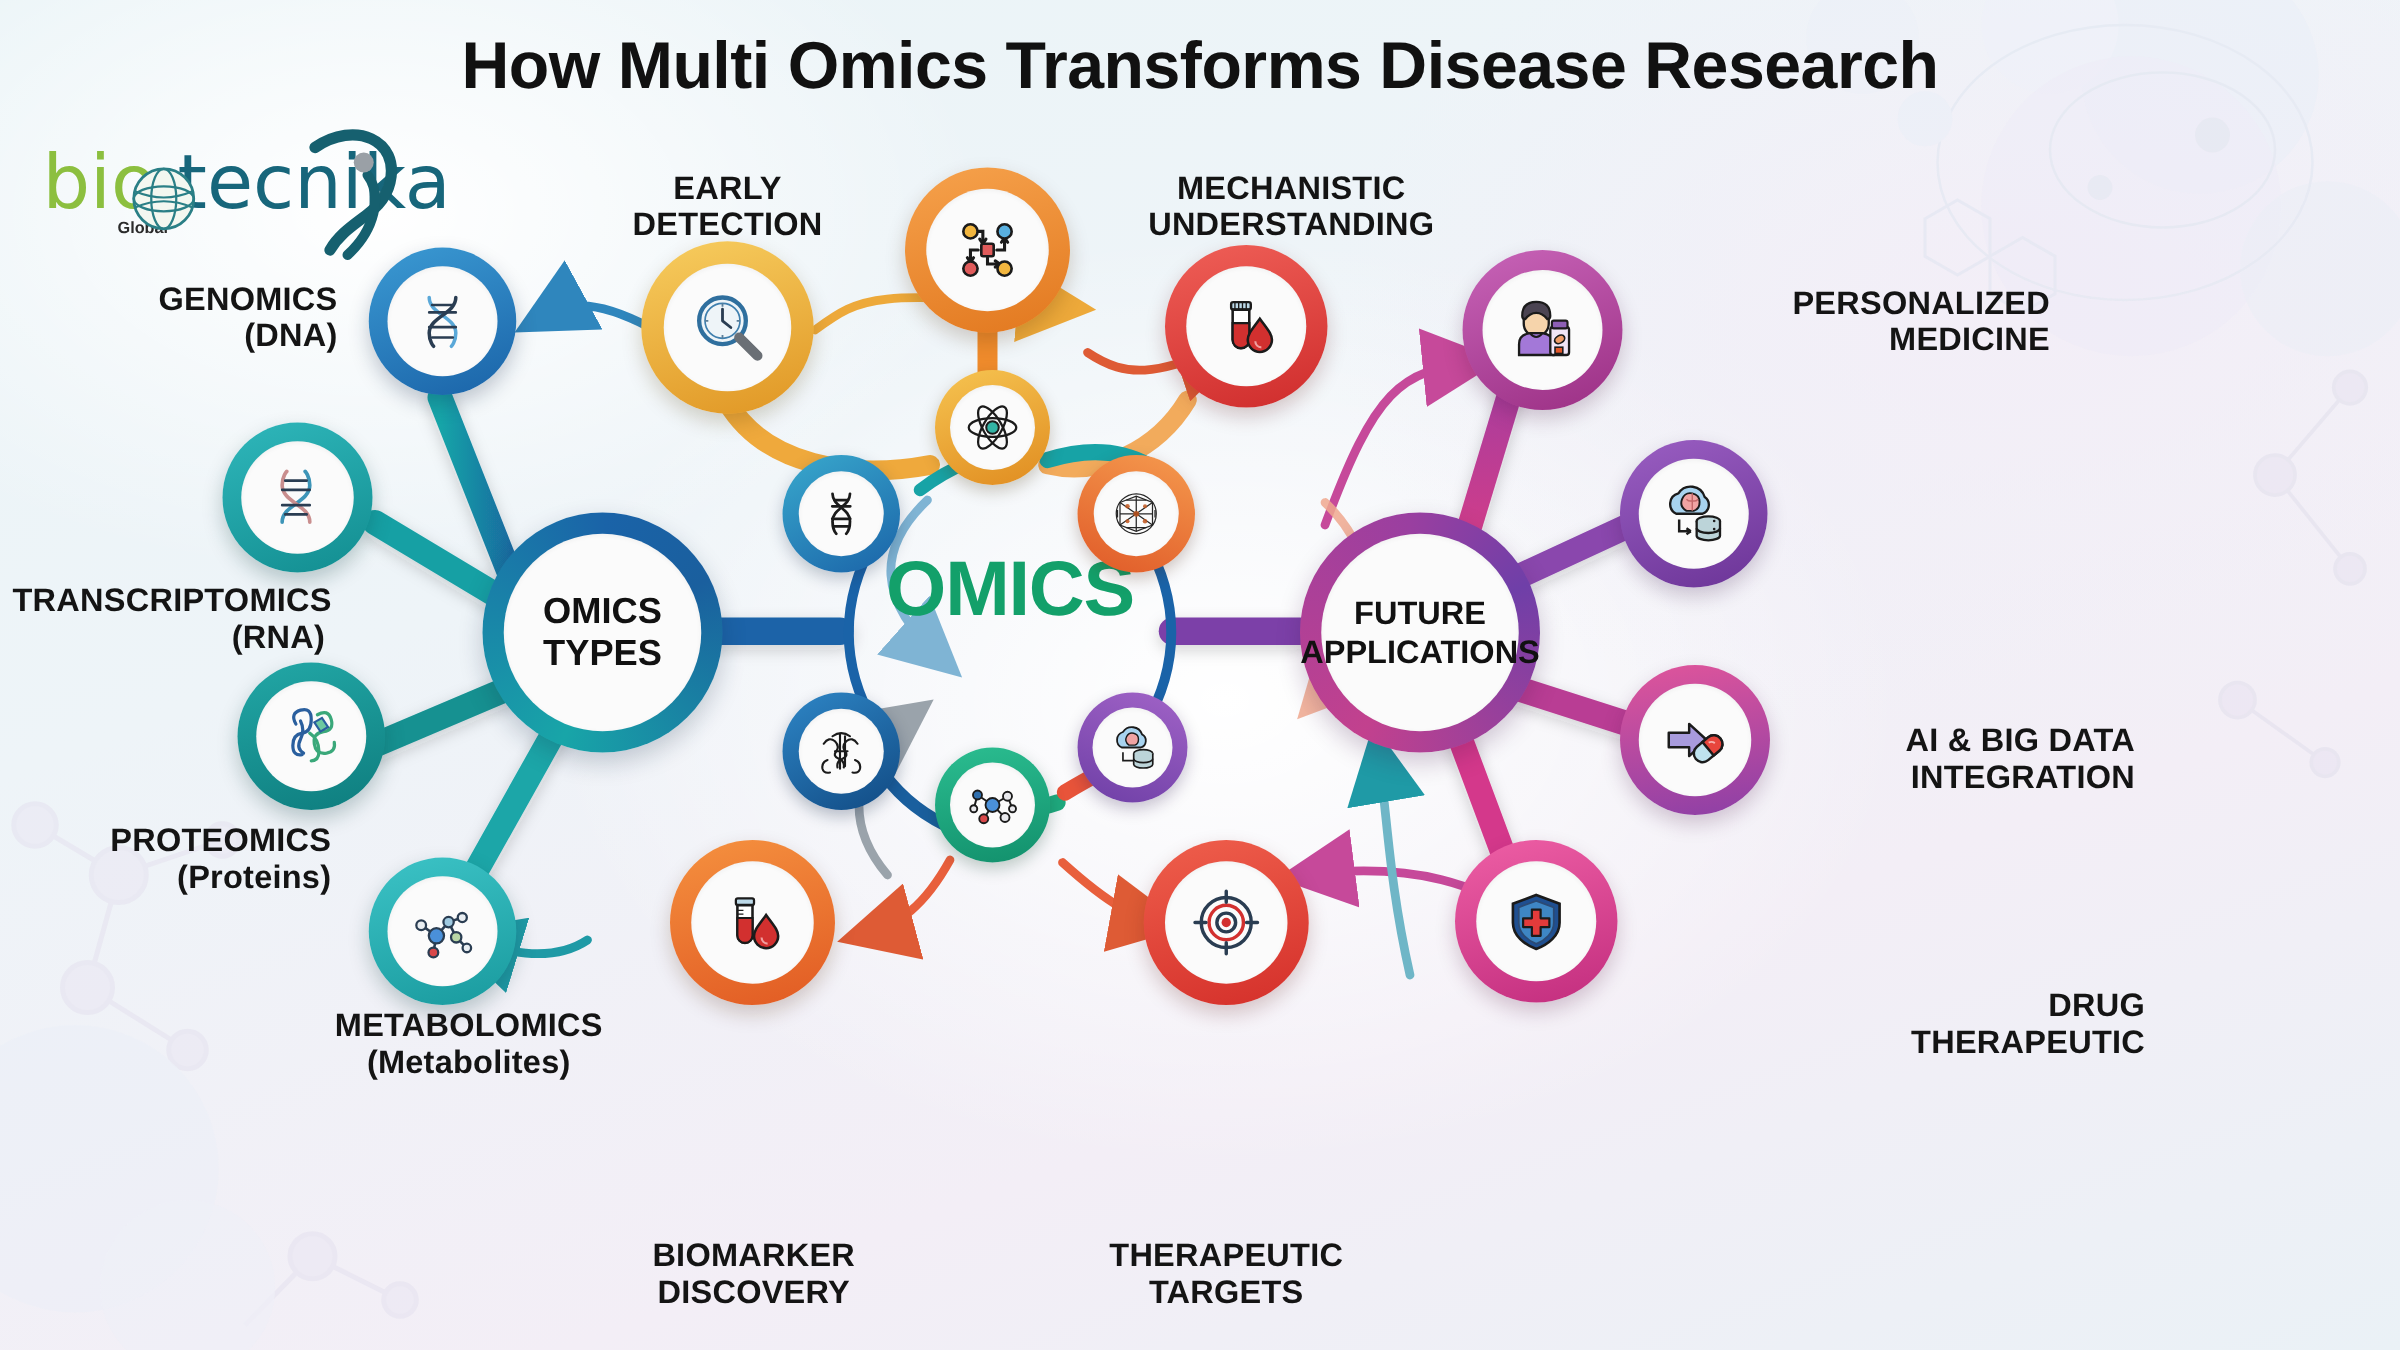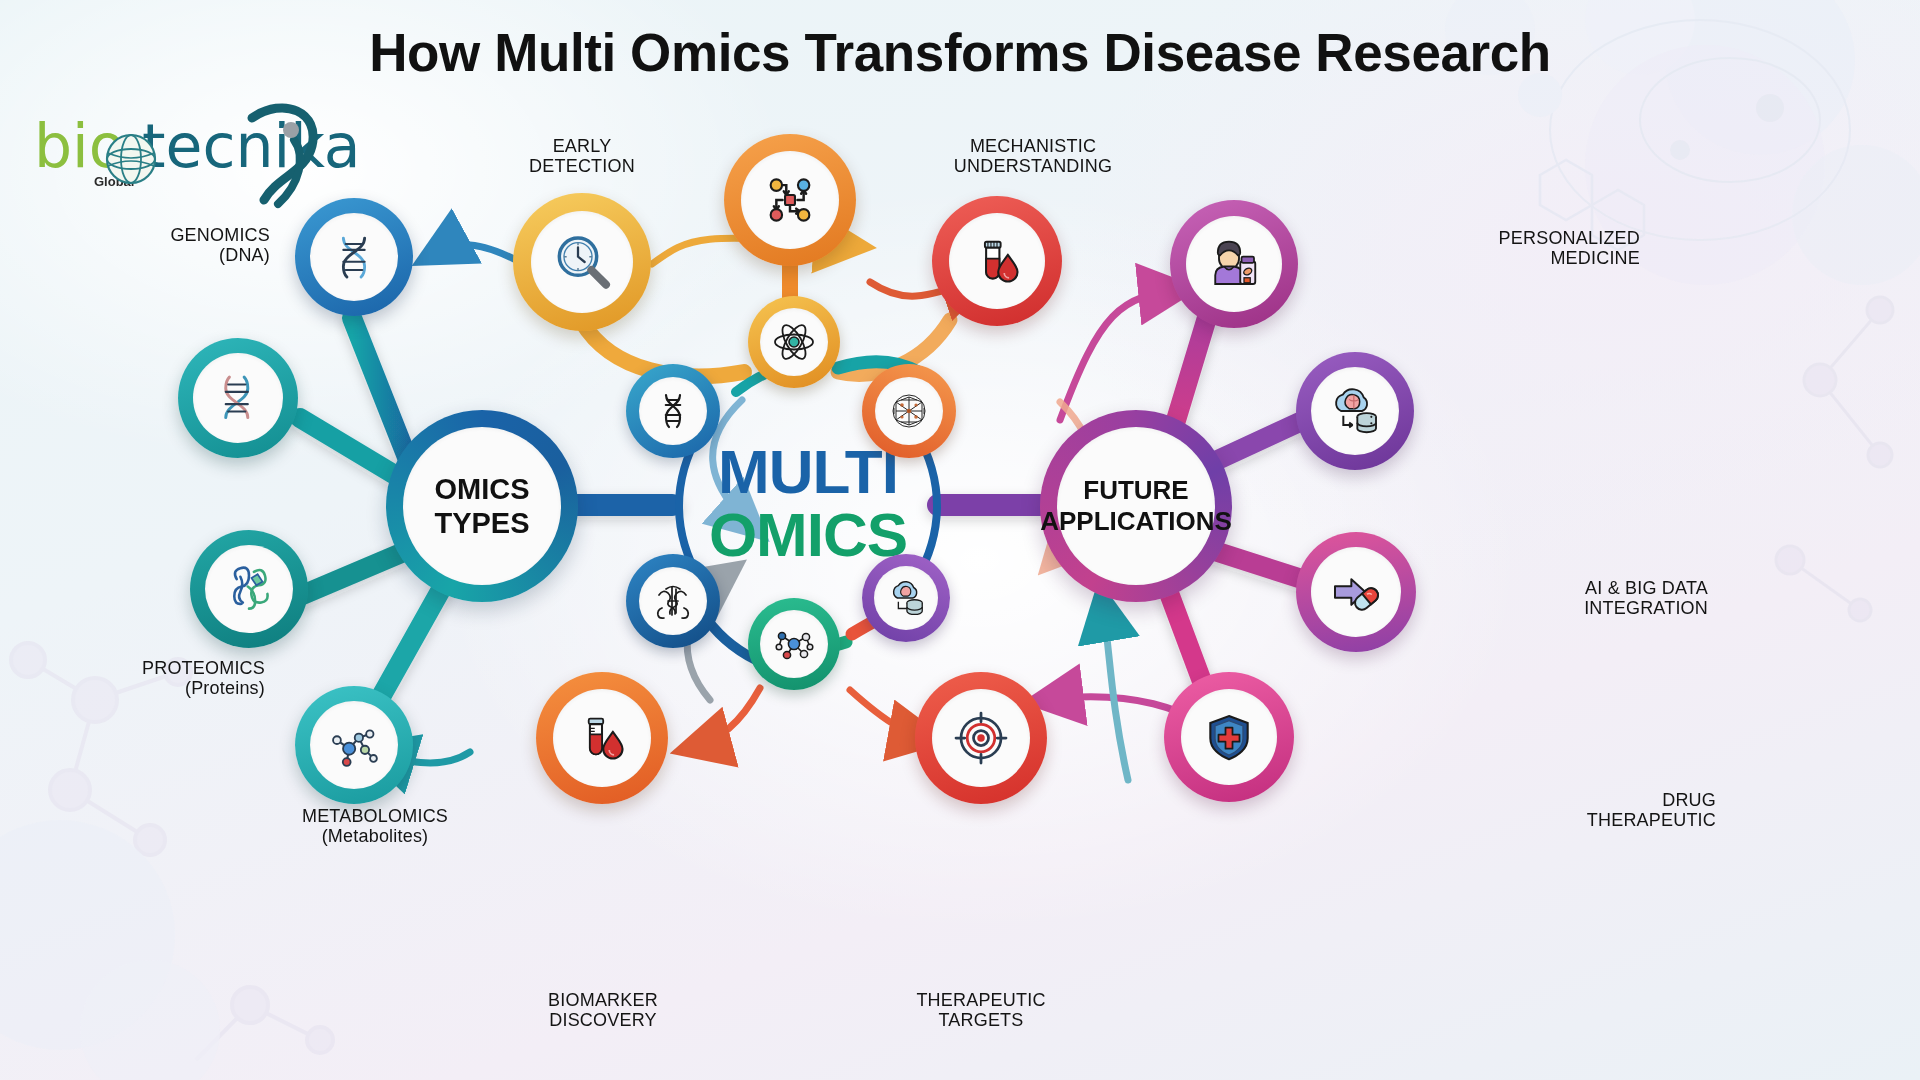--- a/index.html
+++ b/index.html
@@ -25,22 +25,22 @@
     font-size:53px;font-weight:700;letter-spacing:-0.4px;color:#111;
     font-family:"Liberation Sans", sans-serif;
   }
   
   .logo{position:absolute;left:34px;top:112px;width:290px;height:86px;}
   .logo-bio{position:absolute;left:0;top:4px;font-size:60px;line-height:60px;font-weight:400;color:#8cbf3f;font-family:"DejaVu Sans", sans-serif;}
   .logo-tecni{position:absolute;left:108px;top:4px;font-size:60px;line-height:60px;font-weight:400;color:#17667b;font-family:"DejaVu Sans", sans-serif;}
   .logo-global{position:absolute;left:60px;top:62px;font-size:13px;font-weight:700;color:#2b2b2b;}
   
   .lbl{
-    position:absolute;color:#141414;font-weight:400;
-    font-size:18px;line-height:1.12;letter-spacing:0.2px;
+    position:absolute;color:#141414;font-weight:700;
+    font-size:26px;line-height:1.12;letter-spacing:0.2px;
     white-space:pre-line;font-family:"Liberation Sans", sans-serif;
   }
   .lbl.r{text-align:right;}
   .lbl.l{text-align:right;}
   .lbl.c{text-align:center;}
   
   .hub{
     position:absolute;border-radius:50%;
     display:flex;align-items:center;justify-content:center;
     text-align:center;color:#111;font-weight:700;font-size:29px;line-height:1.18;
@@ -274,21 +274,20 @@
   <div class="node" style="left:1040px;top:410px;width:192px;height:192px;
               background:conic-gradient(from 210deg,#c2418e,#9a3fa0 40%,#6f3fa8 60%,#c2418e 100%);
               box-shadow:0 8px 20px rgba(60,20,70,.22);">
     <div class="inner" style="left:17px;top:17px;width:158px;height:158px;">
       <span class="hub" style="position:static;box-shadow:none;background:transparent;width:152px;height:152px;font-size:26px;">FUTURE
 APPLICATIONS</span>
     </div>
   </div>
 
   <div class="center-text" style="left:708px;top:440px;width:200px;">
-    <span class="t1">MULTI</span>
     <span class="t2">OMICS</span>
   </div>
 
   <div class="node" style="left:626px;top:364px;width:94px;height:94px;background:linear-gradient(150deg,#39a9cd,#1a63a8);box-shadow:0 5px 13px rgba(20,40,70,.25);">
     <div class="inner" style="left:13px;top:13px;width:68px;height:68px;">
       <svg width="40" height="40" viewBox="0 0 40 40">
         <g fill="none" stroke="#1b1b1b" stroke-width="2.2" stroke-linecap="round">
           <path d="M13 4 C13 14 27 16 27 26 C27 33 24 36 24 36"></path>
           <path d="M27 4 C27 14 13 16 13 26 C13 33 16 36 16 36"></path>
           <path d="M14.5 9 H25.5 M12.8 14 H27.2 M12.8 24 H27.2 M14.6 30 H25.4"></path>
@@ -409,20 +408,22 @@
         <g fill="none" stroke-width="2.4" stroke-linecap="round">
           <path d="M12 38 C12 27 30 25 30 14 C30 8 27 5 27 5" stroke="#3d95b8"></path>
           <path d="M30 38 C30 27 12 25 12 14 C12 8 15 5 15 5" stroke="#c98e8e"></path>
           <g stroke="#2a3d52" stroke-width="1.7">
             <path d="M14 11 H28 M12 17 H30 M12 27 H30 M14 33 H28"></path>
           </g>
         </g>
       </svg>
     </div>
   </div>
+  <div class="lbl r" style="left:10px;top:466px;width:250px;">TRANSCRIPTOMICS
+(RNA)</div>
 
   <div class="node" style="left:190px;top:530px;width:118px;height:118px;background:linear-gradient(165deg,#22a7a6,#0e7d7e);box-shadow:0 7px 16px rgba(10,60,60,.25);">
     <div class="inner" style="left:15px;top:15px;width:88px;height:88px;">
       <svg width="54" height="54" viewBox="0 0 44 44">
         <g fill="none" stroke-width="2.1" stroke-linecap="round">
           <path d="M12 14 q-4 -7 3 -9 q7 -2 7 6 q0 8 -6 9 q-6 1 -6 8 q0 7 6 6" stroke="#2a5f9e"></path>
           <path d="M15 12 q3 6 0 12 q-3 6 2 9" stroke="#2a5f9e"></path>
           <path d="M26 8 q7 -4 9 3 q2 7 -5 8 q-7 1 -6 8 q1 7 8 6 q6 -1 5 -7" stroke="#3aa87a"></path>
           <path d="M21 20 q6 4 6 12 q0 6 -5 6" stroke="#3aa87a"></path>
         </g>

